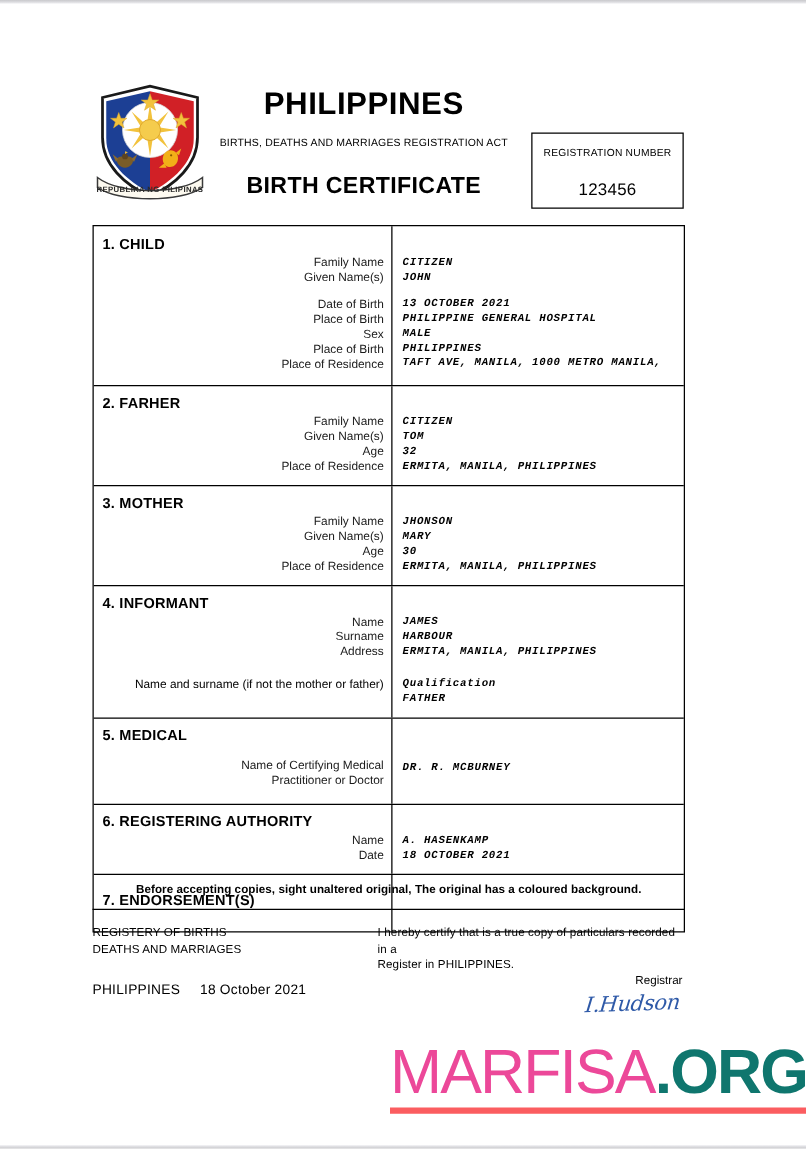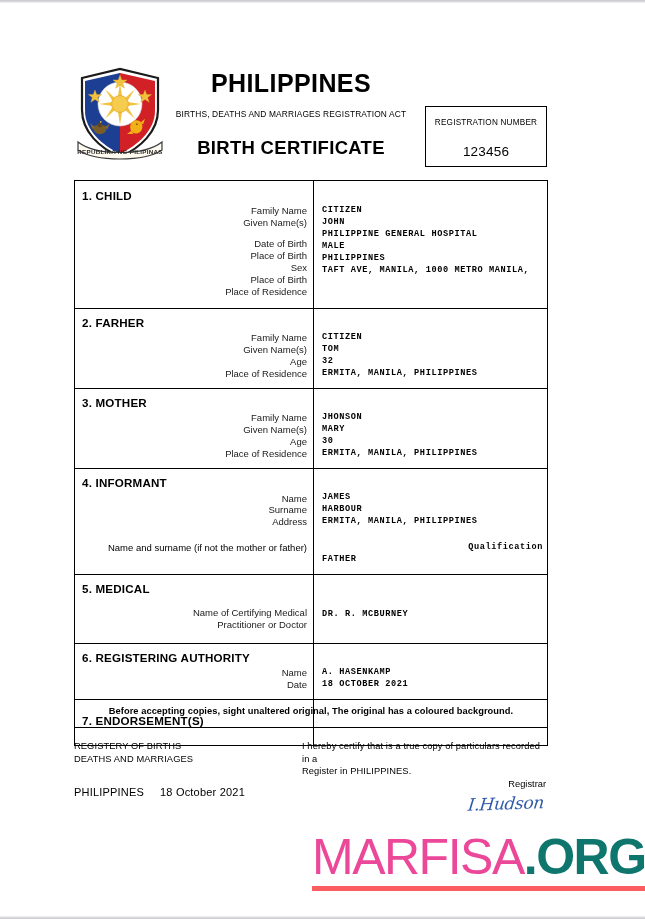--- a/index.html
+++ b/index.html
@@ -104,20 +104,21 @@
     flex: none;
     border-right: 1.2px solid #000;
     box-sizing: border-box;
     padding: 7px 6px 8px 7px;
     position: relative;
   }
   .sec-right {
     flex: 1;
     box-sizing: border-box;
     padding: 7px 4px 8px 8px;
+    font-style: italic;
   }
   .sec-heading {
     font-size: 11.6px;
     font-weight: bold;
     letter-spacing: 0.2px;
     line-height: 1.25;
   }
   .labels {
     margin-top: 2px;
   }
@@ -132,21 +133,21 @@
   .value-line {
     font-family: "Liberation Mono", "DejaVu Sans Mono", monospace;
     font-size: 8.6px;
     font-weight: bold;
     letter-spacing: 0.6px;
     line-height: 11.9px;
     white-space: nowrap;
   }
   .value-line.spacer-before { margin-top: 9px; }
   .value-line.blank { visibility: hidden; }
-  .value-line.mixed { text-transform: none; text-align: right; }
+  .value-line.mixed { text-transform: none; }
 
   
   .sec-child .sec-left  { padding-top: 8px; padding-bottom: 10px; }
   .sec-child .sec-right { padding-top: 8px; }
   .sec-informant .sec-left { padding-bottom: 14px; }
   .sec-medical .sec-left { padding-bottom: 12px; }
   .sec-endorse .sec-left { padding-top: 14px; padding-bottom: 16px; }
   .sec-endorse .sec-right { padding-top: 14px; }
 
   .label-left-wide {
@@ -331,20 +332,21 @@
         <div class="label-line spacer-before">Date of Birth</div>
         <div class="label-line">Place of Birth</div>
         <div class="label-line">Sex</div>
         <div class="label-line">Place of Birth</div>
         <div class="label-line">Place of Residence</div>
       </div>
     </div>
     <div class="sec-right">
       <div class="value-line" style="margin-top:16px">CITIZEN</div>
       <div class="value-line">JOHN</div>
+      <div class="value-line spacer-before">13 OCTOBER 2021</div>
       <div class="value-line">PHILIPPINE GENERAL HOSPITAL</div>
       <div class="value-line">MALE</div>
       <div class="value-line">PHILIPPINES</div>
       <div class="value-line">TAFT AVE, MANILA, 1000 METRO MANILA,</div>
     </div>
   </div>
 
   <div class="section sec-father">
     <div class="sec-left">
       <div class="sec-heading">2. FARHER</div>

